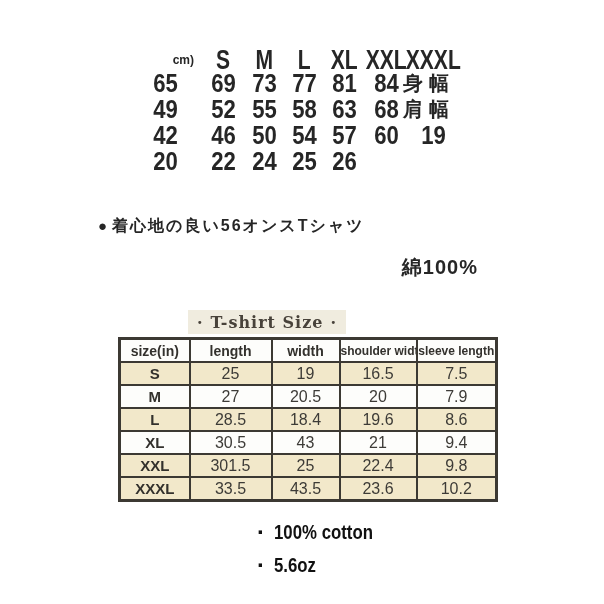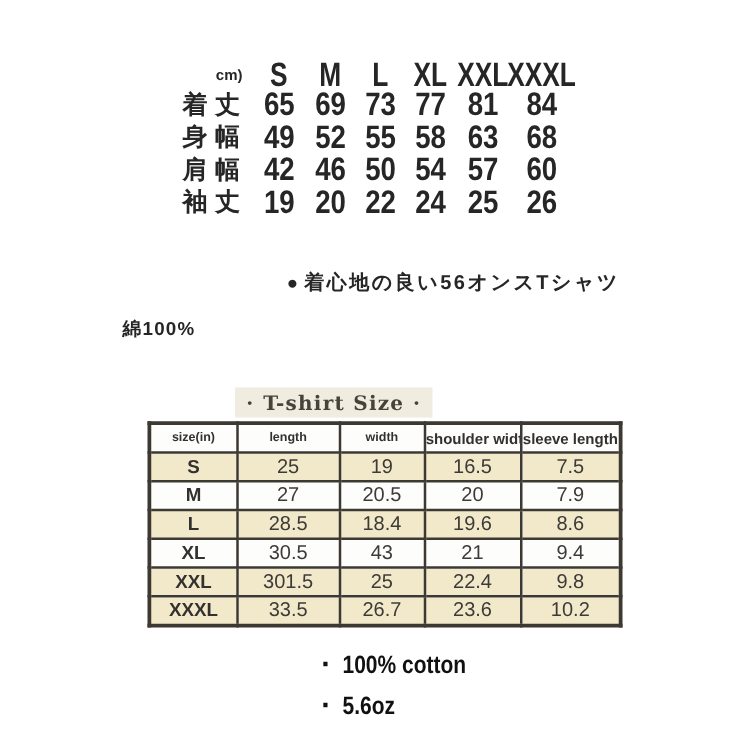--- a/index.html
+++ b/index.html
@@ -17,47 +17,47 @@
   .cm-chart .hdr{height:32px;}
   .cm-cell{display:flex;align-items:center;justify-content:center;}
   .cm-label{justify-content:flex-end;padding-right:4px;font-size:20px;font-weight:700;letter-spacing:6px;white-space:nowrap;}
   .cm-unit{font-size:12px;font-weight:600;padding-right:8px;letter-spacing:0;}
   .cm-colhead{font-size:27px;font-weight:700;}
   .cm-num{font-size:26px;font-weight:700;}
   .cond{display:inline-block;transform:scaleX(0.78);transform-origin:center;}
   .cond85{display:inline-block;transform:scaleX(0.85);transform-origin:center;}
   
   .jp-note{
-    position:absolute;left:116px;top:216px;width:380px;text-align:right;
+    position:absolute;left:98px;top:216px;width:380px;text-align:left;
     font-size:16px;font-weight:700;letter-spacing:2px;white-space:nowrap;
   }
   .jp-note .bullet{font-size:15px;margin-right:5px;letter-spacing:0;}
   .jp-cotton{
-    position:absolute;left:98px;top:254px;width:380px;text-align:left;
-    font-size:15px;font-weight:700;letter-spacing:1px;
+    position:absolute;left:98px;top:254px;width:380px;text-align:right;
+    font-size:20px;font-weight:700;letter-spacing:1px;
   }
   
   .banner{
     position:absolute;left:188px;top:310px;width:158px;height:24px;
     background:#f0ecdf;display:flex;align-items:center;justify-content:center;
     font-family:"DejaVu Serif","Liberation Serif",serif;
     font-size:16px;font-weight:700;color:#48423a;letter-spacing:1px;white-space:nowrap;
   }
   .banner .bdot{margin:0 7px;font-weight:700;}
   
   .in-table{
     position:absolute;left:118px;top:337px;width:377px;
     border-collapse:collapse;table-layout:fixed;
     border:3px solid #3c3933;
   }
   .in-table th,.in-table td{
     border:2px solid #3c3933;text-align:center;vertical-align:middle;
     padding:0;height:21px;overflow:hidden;white-space:nowrap;
   }
-  .in-table th{font-size:10px;font-weight:600;color:#33312d;background:#fdfdfb;}
+  .in-table th{font-size:14px;font-weight:600;color:#33312d;background:#fdfdfb;}
   .in-table th.th-sm{font-size:12px;}
   .in-table td{font-size:16px;font-weight:400;color:#3d3b37;background:#fdfdfb;}
   .in-table td.size-col{font-size:15px;font-weight:700;color:#33312d;}
   .in-table tr.shaded td{background:#f2e8ca;}
   
   .en-note{
     position:absolute;left:257px;display:flex;align-items:center;
     font-size:20px;font-weight:700;color:#111;white-space:nowrap;
   }
   .en-note .dot{font-size:24px;margin-right:9px;line-height:1;}
@@ -87,23 +87,20 @@
     <div class="cm-cell cm-colhead hdr">
         <span class="cond">XL</span>
       </div>
     <div class="cm-cell cm-colhead hdr">
         <span class="cond">XXL</span>
       </div>
     <div class="cm-cell cm-colhead hdr">
         <span class="cond">XXXL</span>
       </div>
 
-    <div class="cm-cell cm-label">
-        <span>着丈</span>
-      </div>
     <div class="cm-cell cm-num">
         <span class="cond85">65</span>
       </div>
     <div class="cm-cell cm-num">
         <span class="cond85">69</span>
       </div>
     <div class="cm-cell cm-num">
         <span class="cond85">73</span>
       </div>
     <div class="cm-cell cm-num">
@@ -153,23 +150,20 @@
     <div class="cm-cell cm-num">
         <span class="cond85">54</span>
       </div>
     <div class="cm-cell cm-num">
         <span class="cond85">57</span>
       </div>
     <div class="cm-cell cm-num">
         <span class="cond85">60</span>
       </div>
 
-    <div class="cm-cell cm-label">
-        <span>袖丈</span>
-      </div>
     <div class="cm-cell cm-num">
         <span class="cond85">19</span>
       </div>
     <div class="cm-cell cm-num">
         <span class="cond85">20</span>
       </div>
     <div class="cm-cell cm-num">
         <span class="cond85">22</span>
       </div>
     <div class="cm-cell cm-num">
@@ -243,21 +237,21 @@
       <tr class="shaded">
         <td class="size-col">XXL</td>
         <td>301.5</td>
         <td>25</td>
         <td>22.4</td>
         <td>9.8</td>
       </tr>
       <tr class="shaded">
         <td class="size-col">XXXL</td>
         <td>33.5</td>
-        <td>26.7</td>
+        <td>43.5</td>
         <td>23.6</td>
         <td>10.2</td>
       </tr>
     </tbody>
   </table>
 
   <div class="en-note en-note-1">
     <span class="dot">·</span>
     <span class="cond-l">100% cotton</span>
   </div>

